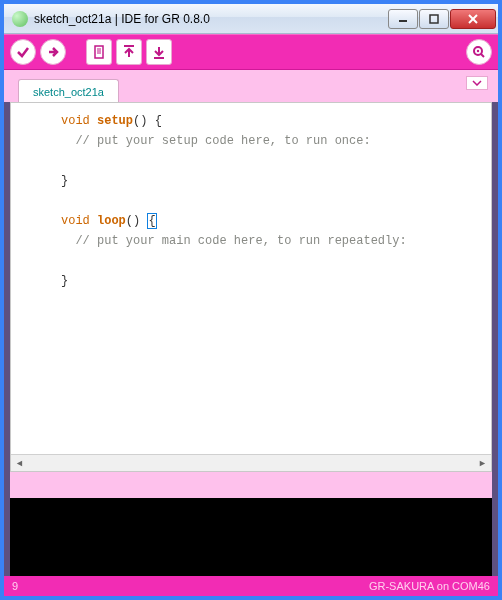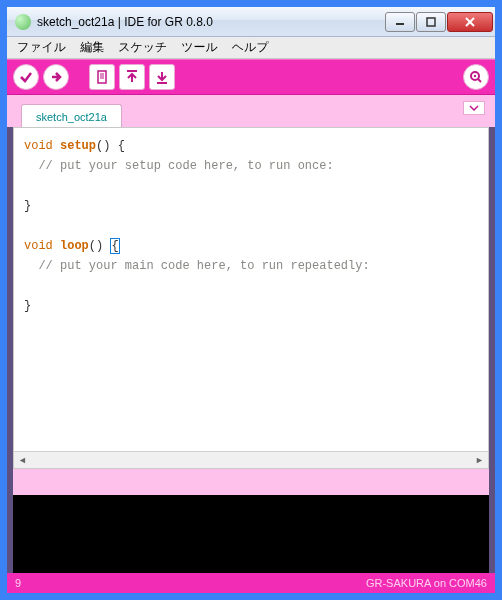--- a/index.html
+++ b/index.html
@@ -1,18 +1,18 @@
 <!DOCTYPE html>
 <html><head>
 <meta charset="utf-8">
 <style>
 * { margin: 0; padding: 0; box-sizing: border-box; }
 body { font-family: "MS Gothic", "MS PGothic", sans-serif; font-size: 12px; background: #5e5080; width: 502px; height: 600px; overflow: hidden; }
 
-.window { width: 502px; height: 600px; display: flex; flex-direction: column; border: 7px solid #3b82f6; }
+.window { width: 502px; height: 600px; display: flex; flex-direction: column; border: 4px solid #3b82f6; }
 
 
 .titlebar { height: 30px; background: linear-gradient(to bottom, #f4f8fd 0%, #dfe9f5 45%, #d0ddee 46%, #dae5f3 100%); display: flex; align-items: center; padding: 0 2px 0 8px; border-bottom: 1px solid #a8b8d0; }
 .titlebar-icon { width: 16px; height: 16px; background: radial-gradient(circle at 30% 30%, #c8f8c8, #60c060); border-radius: 50%; margin-right: 6px; }
 .titlebar-text { flex: 1; color: #000; font-size: 12px; font-family: Arial, sans-serif; }
 .win-buttons { display: flex; gap: 1px; }
 .win-btn { width: 30px; height: 20px; border: 1px solid #888; border-radius: 3px; display: flex; align-items: center; justify-content: center; font-size: 10px; }
 .win-min, .win-max { background: linear-gradient(to bottom,#f8faff,#d0ddee); color: #333; }
 .win-close { width: 46px; background: linear-gradient(to bottom,#f07878,#c83030); color: #fff; font-weight: bold; border-color: #a02020; }
 .win-close svg, .win-min svg, .win-max svg { display: block; }
@@ -29,21 +29,21 @@
 .tool-btn.round { border-radius: 13px; width: 26px; }
 .toolbar-gap { width: 12px; }
 
 
 .tabstrip { height: 32px; background: #fec1ec; display: flex; align-items: flex-end; padding: 0 14px; position: relative; }
 .tab-dropdown { position: absolute; right: 10px; top: 6px; width: 22px; height: 14px; background: #fff; border: 1px solid #e8a8d0; display:flex; align-items:center; justify-content:center; cursor:pointer; }
 .tab { background: #fff; border: 1px solid #d8a8c8; border-bottom: none; border-radius: 3px 3px 0 0; padding: 6px 14px 5px 14px; color: #00888b; font-family: Verdana, sans-serif; font-size: 11px; cursor: pointer; position: relative; top: 1px; }
 
 
 .editor-wrap { flex: 1; background: #fff; margin: 0 6px; border: 1px solid #c8c8c8; position: relative; display: flex; flex-direction: column; }
-.editor { flex: 1; padding: 8px 10px 6px 10px; font-family: "Courier New", monospace; font-size: 12px; line-height: 20px; white-space: pre; overflow: hidden; color: #333; }
+.editor { flex: 1; padding: 8px 10px 6px 10px; font-family: "Courier New", monospace; font-size: 12px; line-height: 20px; white-space: pre; overflow: hidden; color: #333; margin-left: 40px; }
 .kw { color: #cc6600; }
 .fn { color: #cc6600; font-weight: bold; }
 .cm { color: #888a85; }
 .cursor-box { border: 1px solid #1080e0; padding: 0 0px; }
 .scroll-h { height: 17px; background: #f0f0f0; border-top: 1px solid #d0d0d0; display: flex; align-items: center; position: relative; }
 .scroll-h .arrow { width: 17px; height: 15px; display:flex; align-items:center; justify-content:center; color:#666; font-size:9px; cursor:pointer; }
 .scroll-h .track { flex: 1; }
 
 
 .divider { height: 26px; background: #fec1ec; margin: 0 6px; }
@@ -75,27 +75,20 @@
       </div>
       <div class="win-btn win-close">
         <svg width="12" height="10">
             <line x1="2" y1="1" x2="10" y2="9" stroke="#fff" stroke-width="2"></line>
             <line x1="10" y1="1" x2="2" y2="9" stroke="#fff" stroke-width="2"></line>
           </svg>
       </div>
     </div>
   </div>
 
-  <div class="menubar">
-    <div class="menu-item">ファイル</div>
-    <div class="menu-item">編集</div>
-    <div class="menu-item">スケッチ</div>
-    <div class="menu-item">ツール</div>
-    <div class="menu-item">ヘルプ</div>
-  </div>
 
   <div class="toolbar">
     <div class="tool-btn round">
       <svg width="14" height="14">
           <path d="M2 7 L6 11 L12 3" stroke="#c01888" stroke-width="2.5" fill="none"></path>
         </svg>
     </div>
     <div class="tool-btn round">
       <svg width="14" height="14">
           <path d="M3 7 L9 7 M7 3 L11 7 L7 11" stroke="#c01888" stroke-width="2.5" fill="none"></path>

